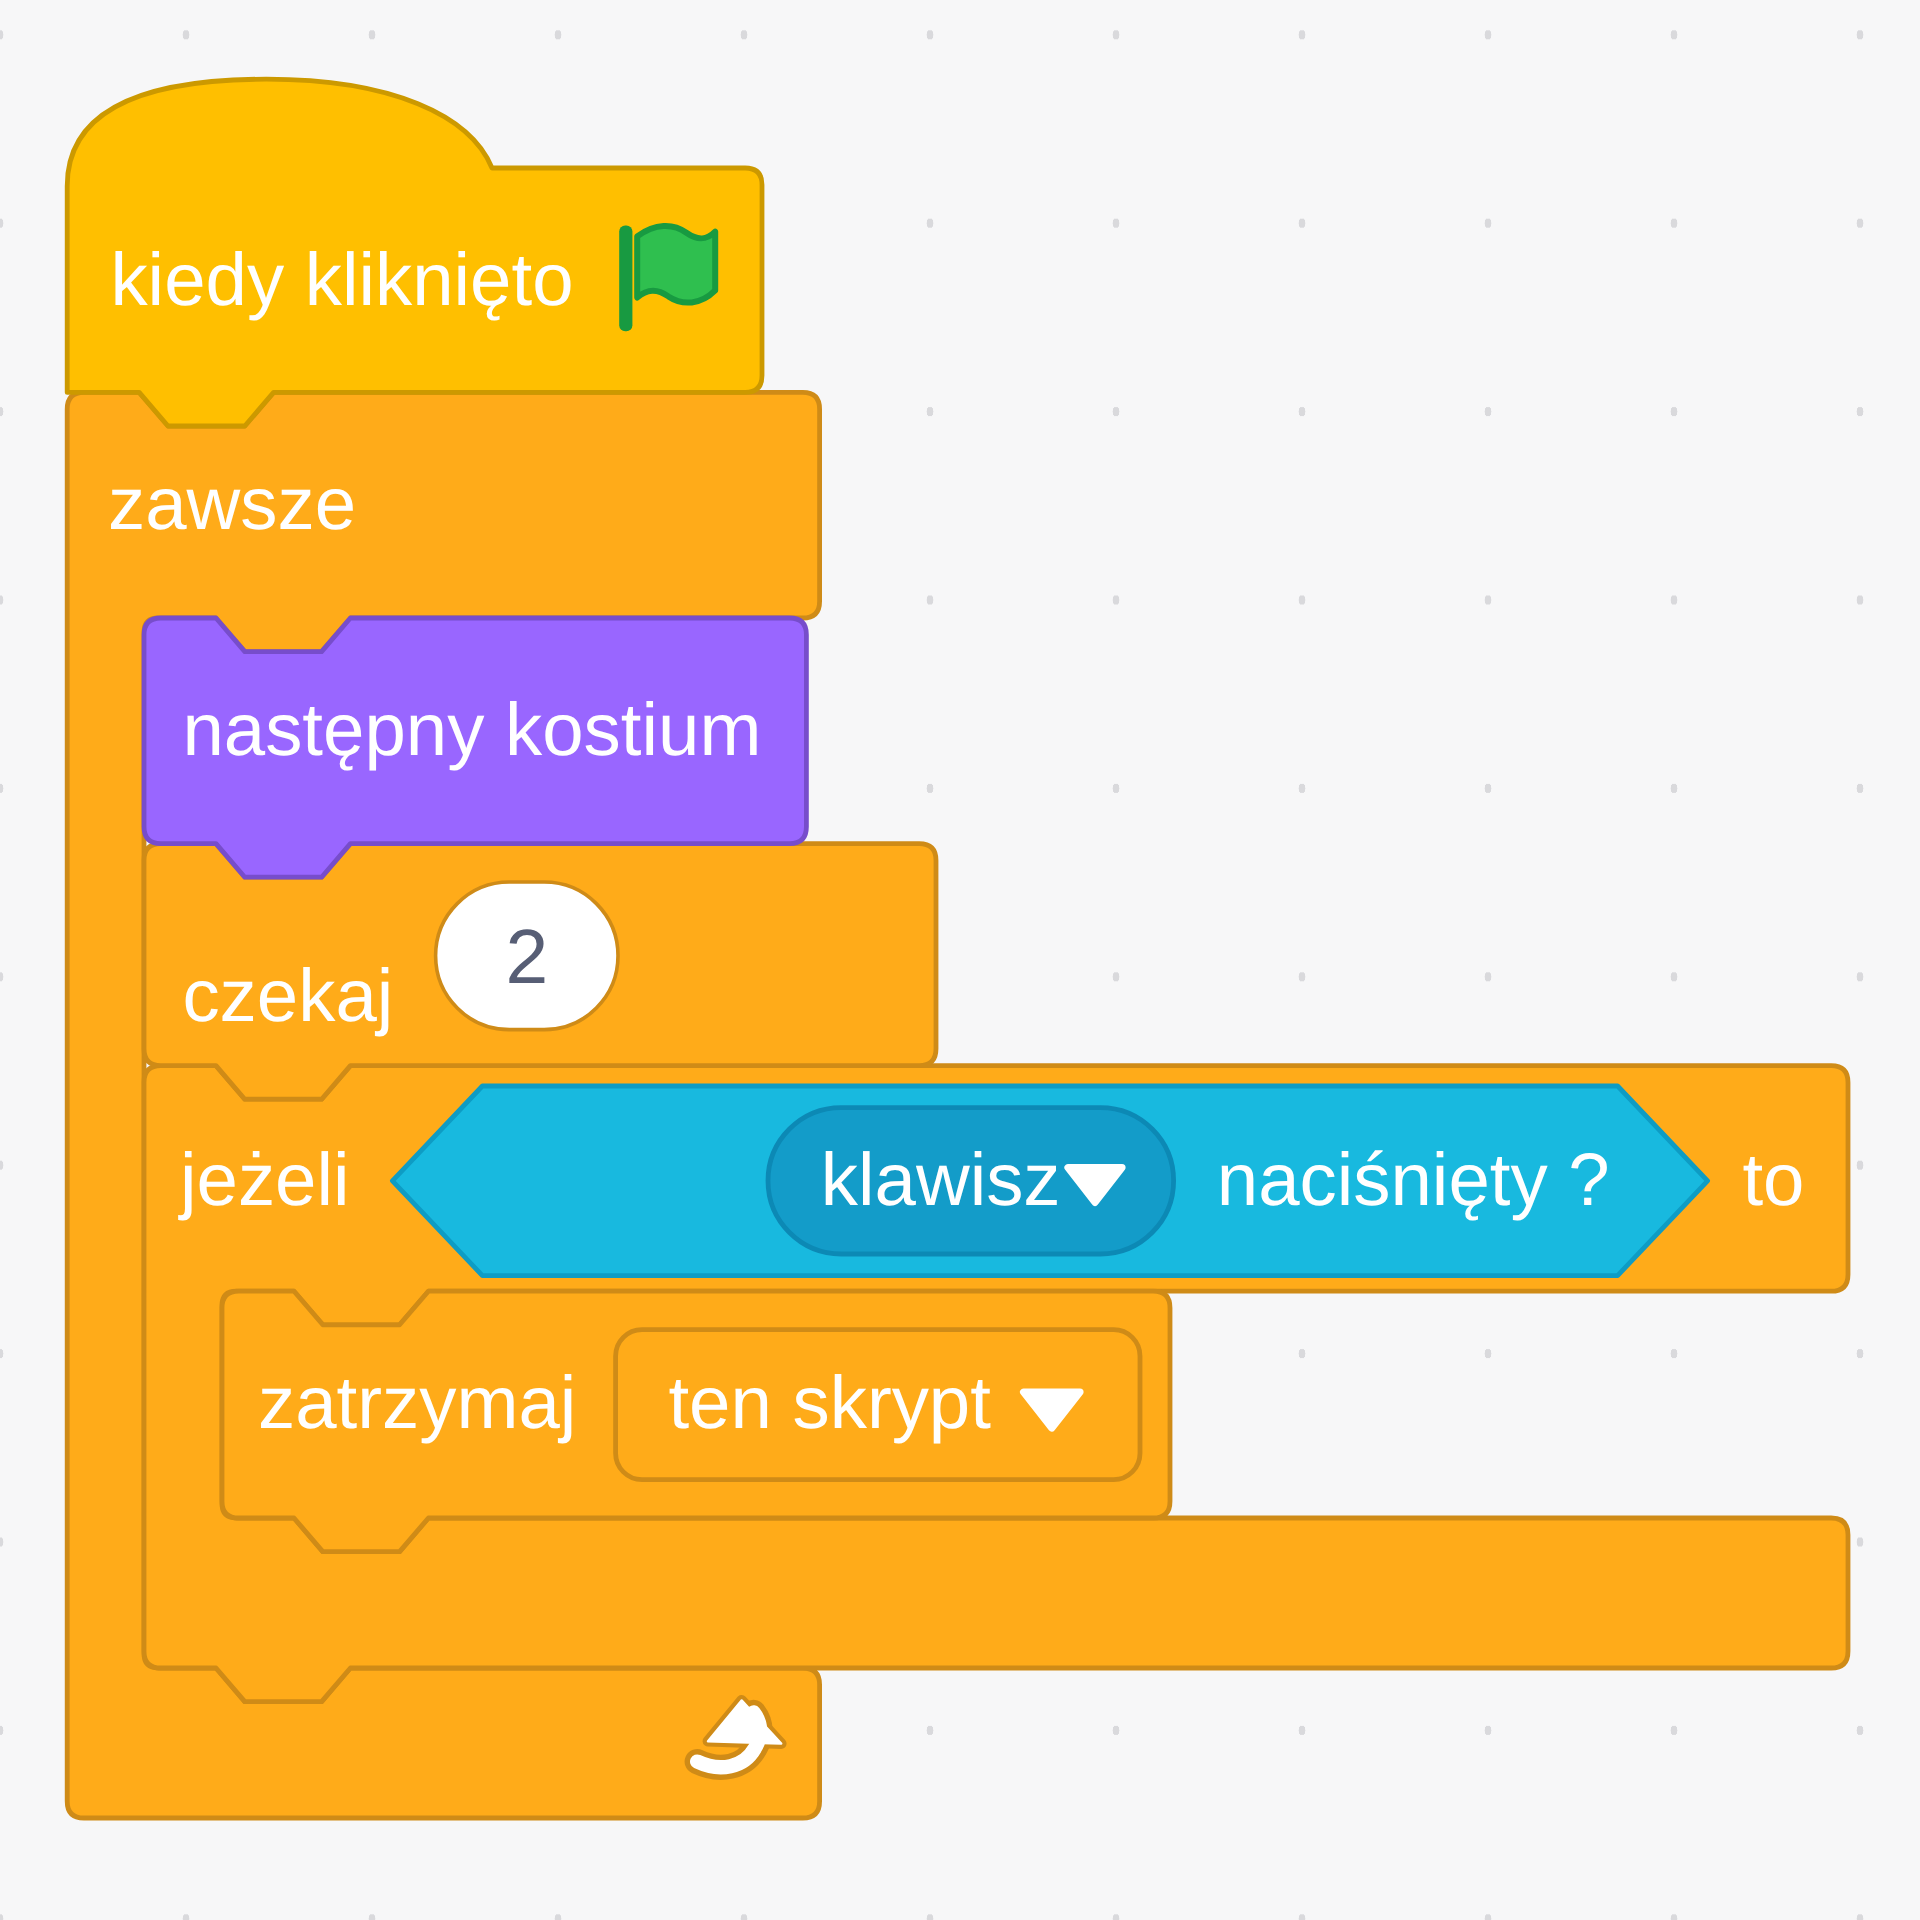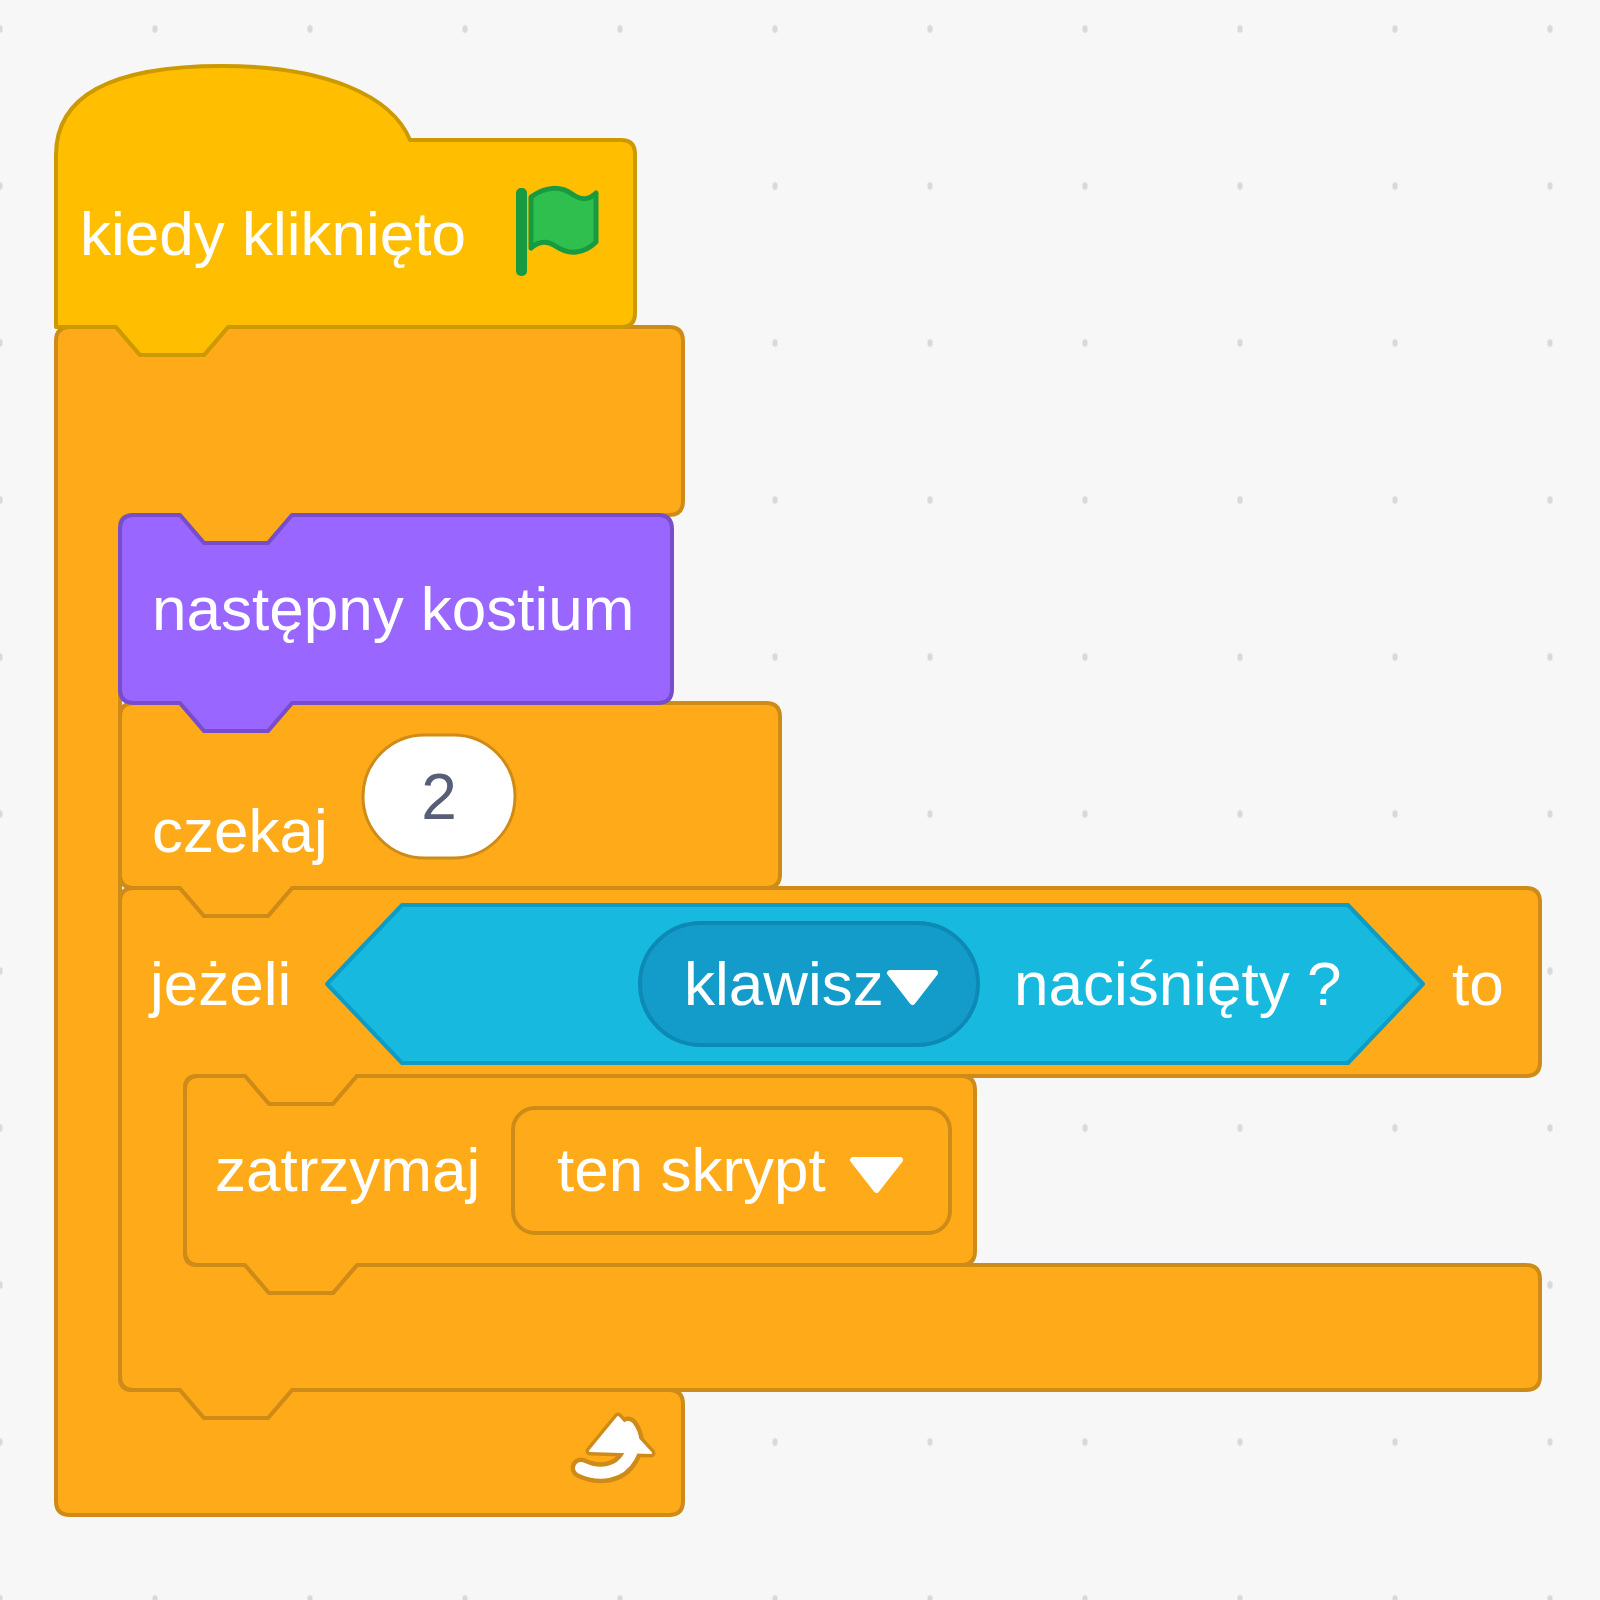--- a/index.html
+++ b/index.html
@@ -69,21 +69,22 @@
     <path d="M 853 1160 L 900 1160 L 876.5 1190 Z" stroke-width="6" stroke-linejoin="round" fill="#FFFFFF" stroke="#FFFFFF"></path>
 
     <g>
       <path d="M 581 1468 C 600 1477 620 1473 629 1457 C 635 1447 635 1436 628 1427" fill="none" stroke-width="21" stroke-linecap="round" stroke="#CF8B17"></path>
       <polygon points="618,1417 590,1451 651,1453" stroke-width="9" stroke-linejoin="round" fill="#FFFFFF" stroke="#CF8B17"></polygon>
       <path d="M 581 1468 C 600 1477 620 1473 629 1457 C 635 1447 635 1436 628 1427" fill="none" stroke-width="12" stroke-linecap="round" stroke="#FFFFFF"></path>
       <polygon points="618,1417 590,1451 651,1453" stroke-width="2" stroke-linejoin="round" fill="#FFFFFF" stroke="#FFFFFF"></polygon>
     </g>
   </svg>
 
-  <div class="lbl" style="left:80px;top:203px">kiedy kliknięto</div>
+  <div class="lbl" style="left:92px;top:203px">kiedy kliknięto</div>
+  <div class="lbl" style="left:90px;top:390px">zawsze</div>
   <div class="lbl" style="left:152px;top:578px">następny kostium</div>
 
   <div class="lbl" style="left:152px;top:800px">czekaj</div>
   <div class="lbl dark input-val" style="left:363px;top:765px;width:152px">2</div>
 
   <div class="lbl" style="left:150px;top:953px">jeżeli</div>
   <div class="lbl" style="left:684px;top:953px">klawisz</div>
   <div class="lbl" style="left:1014px;top:953px">naciśnięty ?</div>
   <div class="lbl" style="left:1452px;top:953px">to</div>
 

